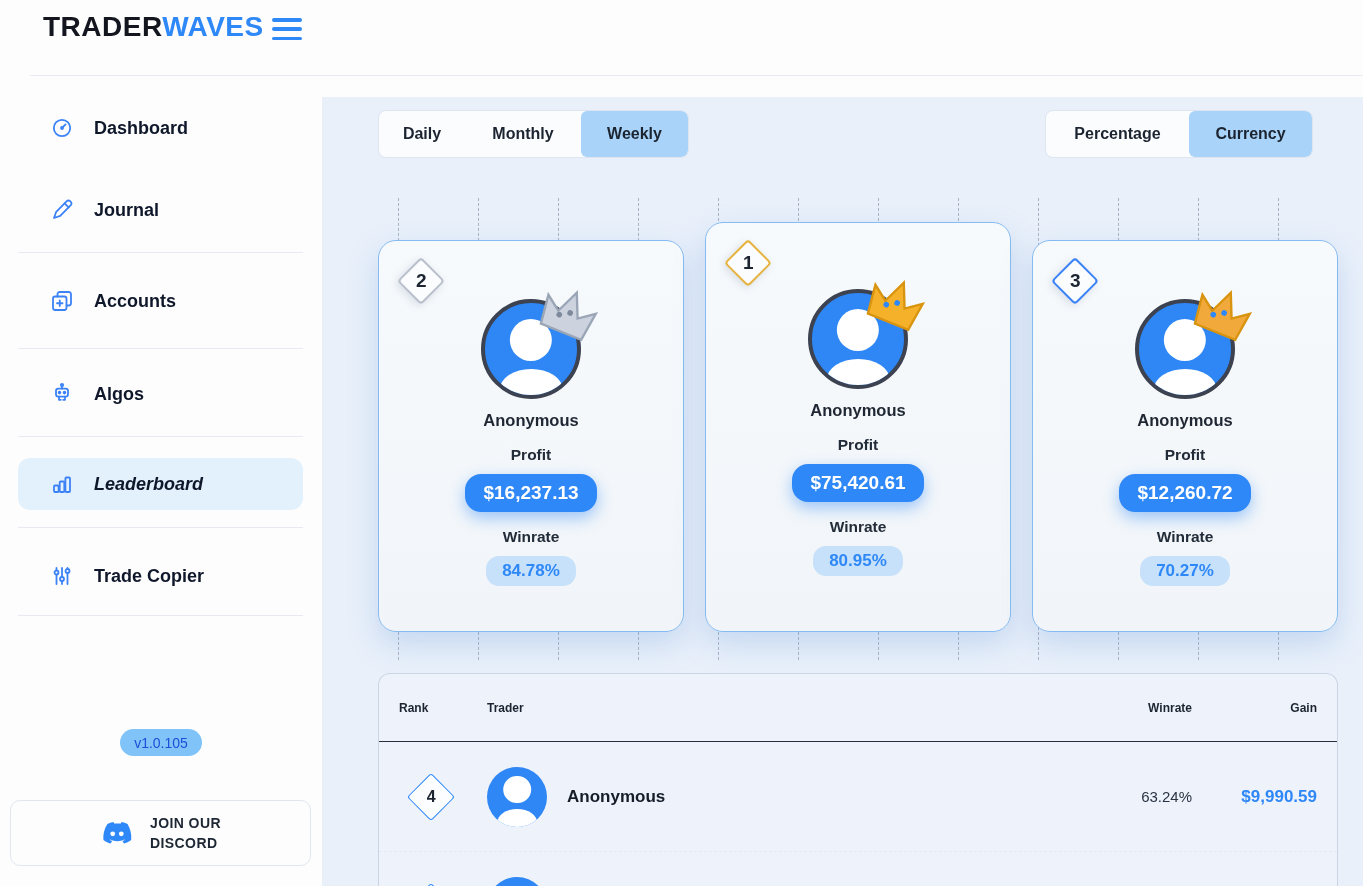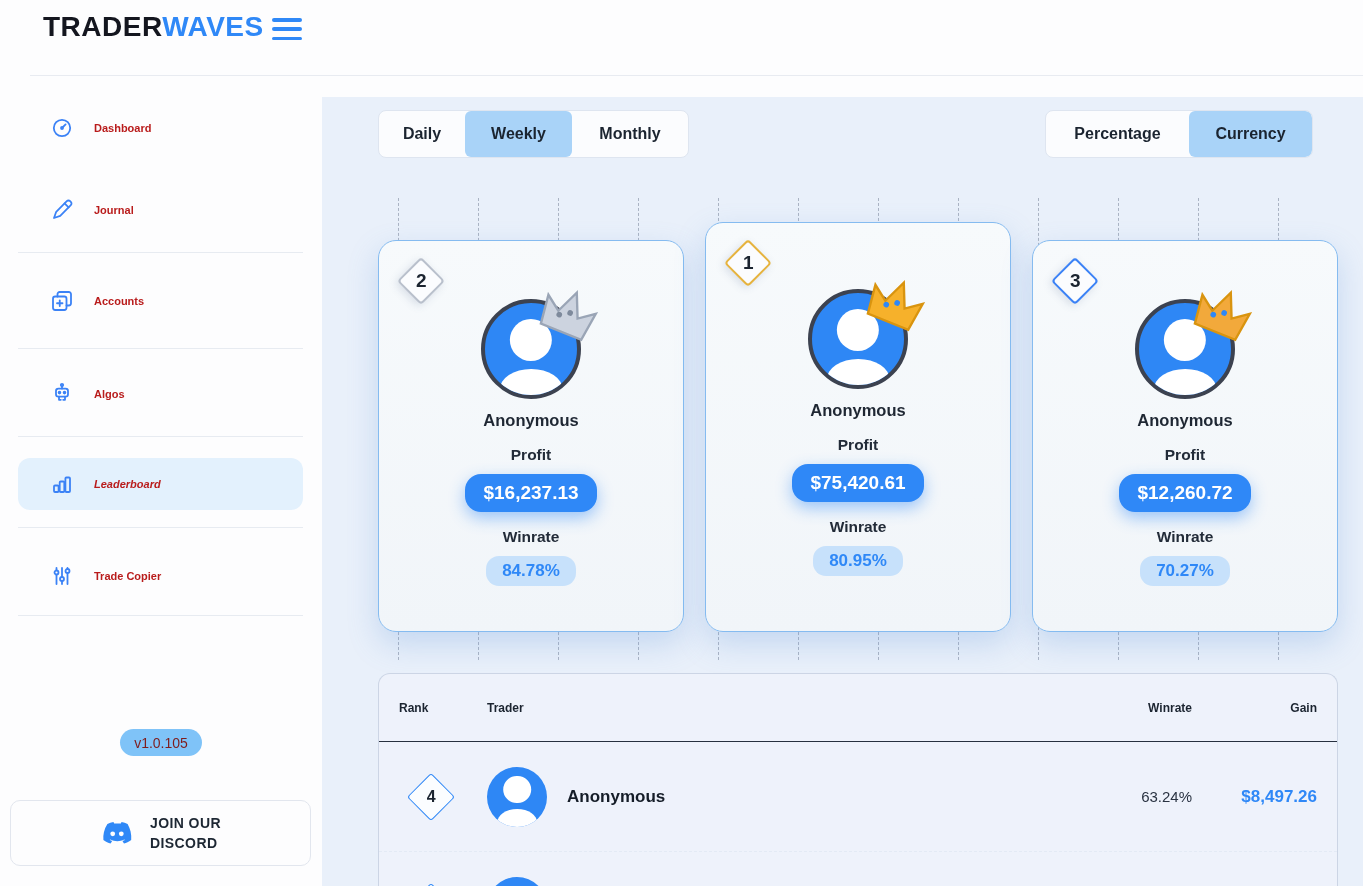--- a/index.html
+++ b/index.html
@@ -12,25 +12,25 @@
   .logo { position:absolute; left:43px; top:11px; font-size:28px; font-weight:800; letter-spacing:.5px; color:#14161f; }
   .logo .accent { color:#2f88f7; }
   .hamburger { position:absolute; left:272px; top:18px; width:30px; height:22px; display:flex; flex-direction:column; justify-content:space-between; cursor:pointer; }
   .hamburger span { display:block; width:30px; height:3.5px; background:#2f88f7; border-radius:2px; }
   .header-divider { position:absolute; left:30px; top:75px; width:1333px; height:1px; background:#e8ebf1; }
 
   
   #sidebar { position:absolute; left:0; top:97px; width:322px; height:789px; background:#fdfdfe; z-index:4; }
   .side-item { position:absolute; left:18px; width:285px; height:50px; border-radius:12px; display:flex; align-items:center; padding-left:32px; gap:20px; cursor:pointer; }
   .side-item.active { background:#e3f1fd;font-style:italic; }
-  .side-item .lbl { font-size:11px; font-weight:700; color:#b91c1c; }
+  .side-item .lbl { font-size:18px; font-weight:700; color:#0f172a; }
   .side-item svg { width:24px; height:24px; stroke:#3b82f6; fill:none; stroke-width:1.8; stroke-linecap:round; stroke-linejoin:round; }
   .side-divider { position:absolute; left:18px; width:285px; height:1px; background:#e7ebf1; }
   .version-pill { position:absolute; left:120px; top:632px; width:82px; height:27px; background:#7fc3f8; border-radius:14px;
-    display:flex; align-items:center; justify-content:center; font-size:14px; color:#7f1d1d; }
+    display:flex; align-items:center; justify-content:center; font-size:14px; color:#1d4ed8; }
   .discord-btn { position:absolute; left:10px; top:703px; width:301px; height:66px; background:#fdfdfe; border:1px solid #e2e6ee;
     border-radius:10px; display:flex; align-items:center; justify-content:center; gap:16px; cursor:pointer; }
   .discord-btn svg { width:34px; height:28px; }
   .discord-text { font-size:14px; font-weight:700; letter-spacing:.4px; color:#1d2733; line-height:20px; }
 
   
   #main { position:absolute; left:322px; top:97px; width:1041px; height:789px; background:#e9f0fa; overflow:hidden;padding-left:32px; }
 
   .tab-group { position:absolute; top:13px; height:48px; background:#fbfcfe; border:1px solid #dee5f0; border-radius:8px; display:flex; overflow:hidden; }
   #period-tabs { left:56px; }
@@ -190,22 +190,22 @@
         <div>JOIN OUR</div>
         <div>DISCORD</div>
       </div>
     </div>
   </div>
 
   <div id="main">
 
     <div id="period-tabs" class="tab-group">
       <div class="tab" style="width:86px;">Daily</div>
+      <div class="tab" style="width:116px;">Monthly</div>
       <div class="tab active" style="width:107px;">Weekly</div>
-      <div class="tab" style="width:116px;">Monthly</div>
     </div>
 
     <div id="display-tabs" class="tab-group">
       <div class="tab" style="width:143px;">Percentage</div>
       <div class="tab active" style="width:123px;">Currency</div>
     </div>
 
     <div id="ticks">
         <div class="tick" style="left: 20px;"></div>
         <div class="tick" style="left: 100px;"></div>
@@ -300,21 +300,21 @@
             <span>4</span>
           </div>
         <div class="avatar row-avatar">
           <div class="mask">
               <div class="head"></div>
               <div class="body"></div>
             </div>
         </div>
         <div class="row-name">Anonymous</div>
         <div class="row-winrate">63.24%</div>
-        <div class="row-gain">$8,497.26</div>
+        <div class="row-gain">$9,990.59</div>
       </div>
 
       <div class="t-grid t-row">
         <div class="row-diamond">
             <span></span>
           </div>
         <div class="avatar row-avatar">
           <div class="mask">
               <div class="head"></div>
             </div>

